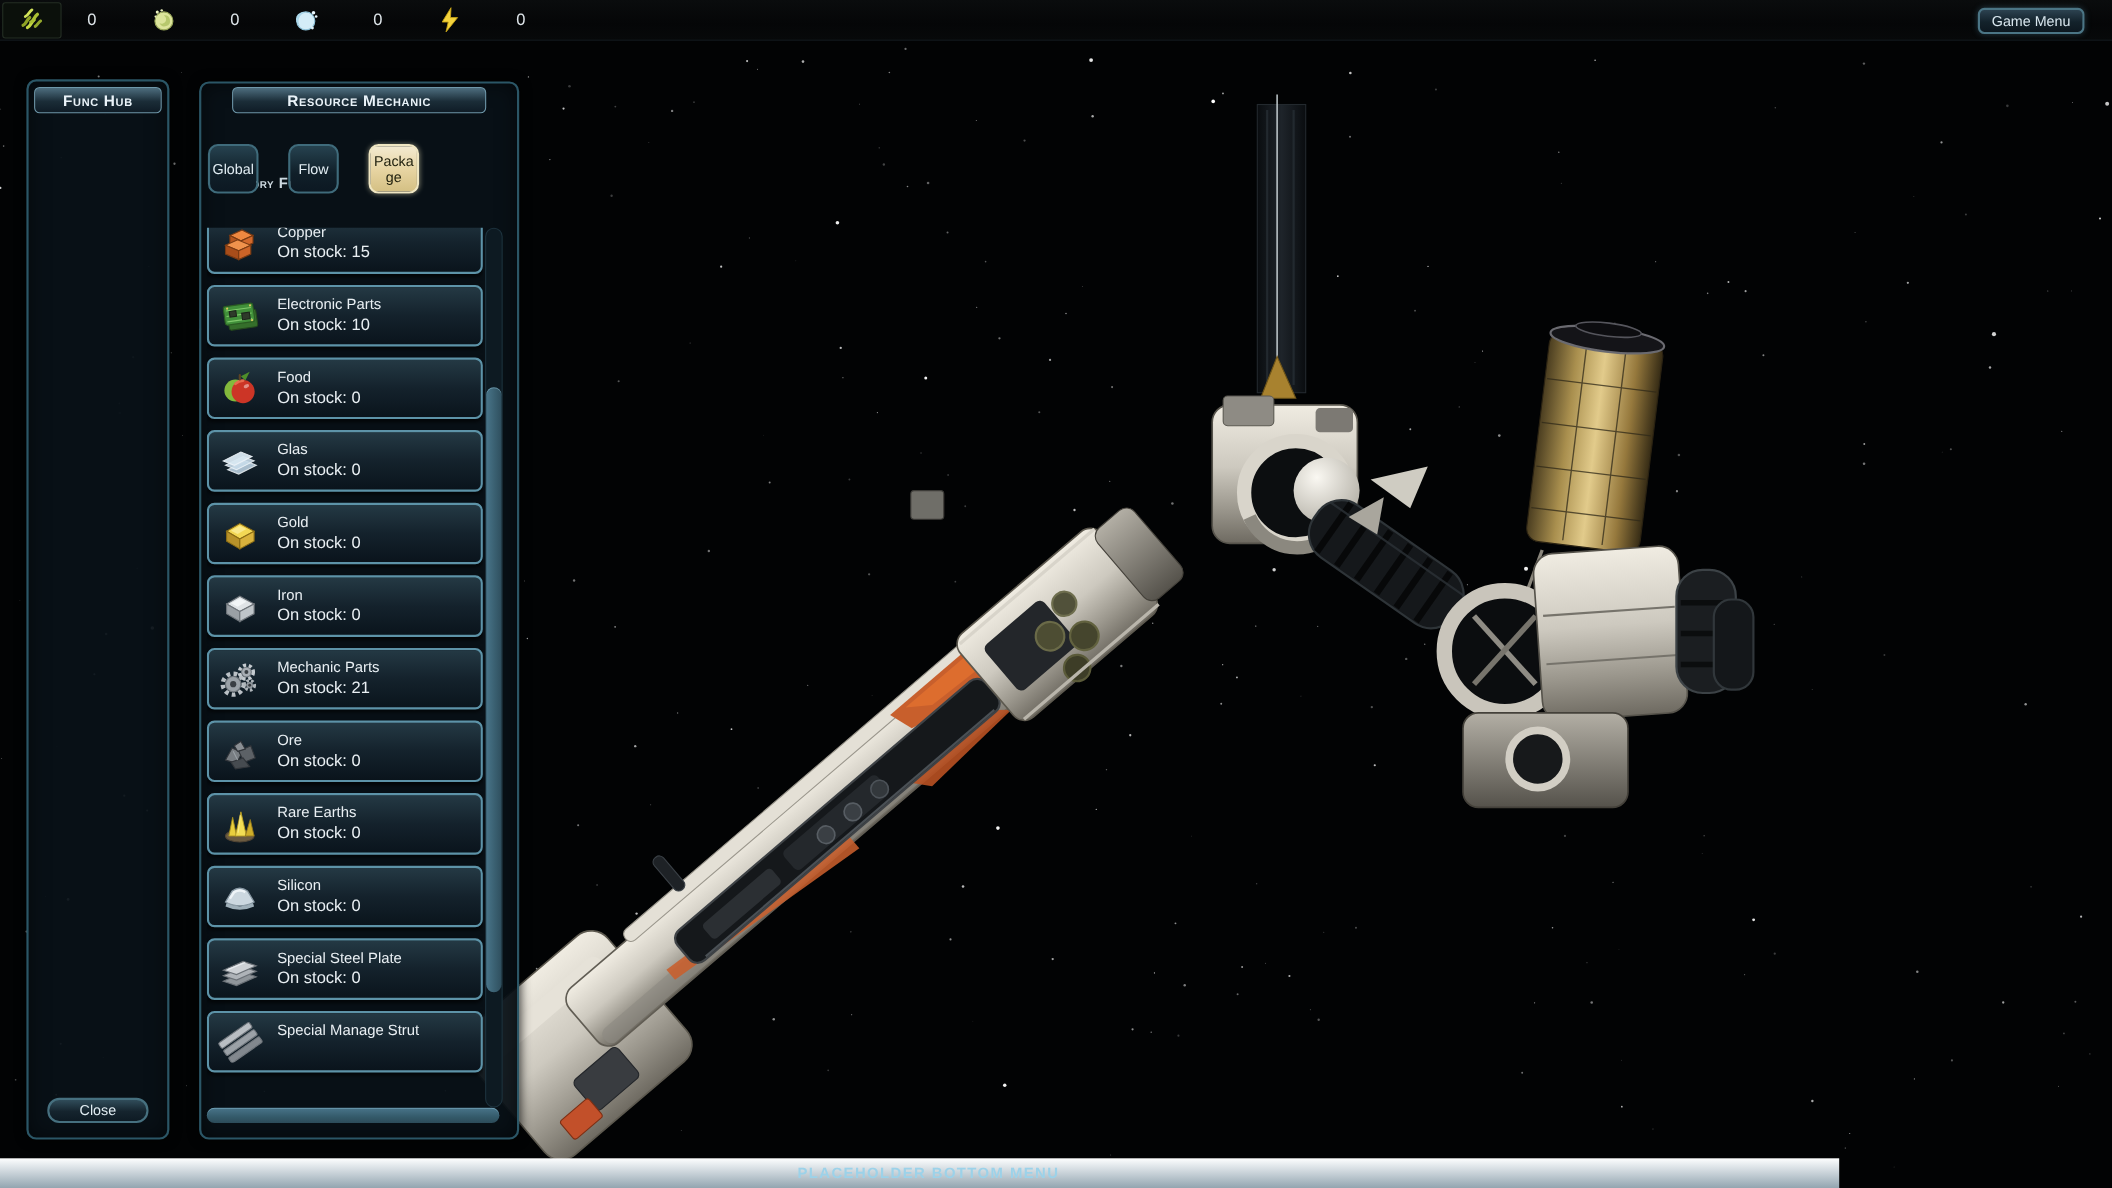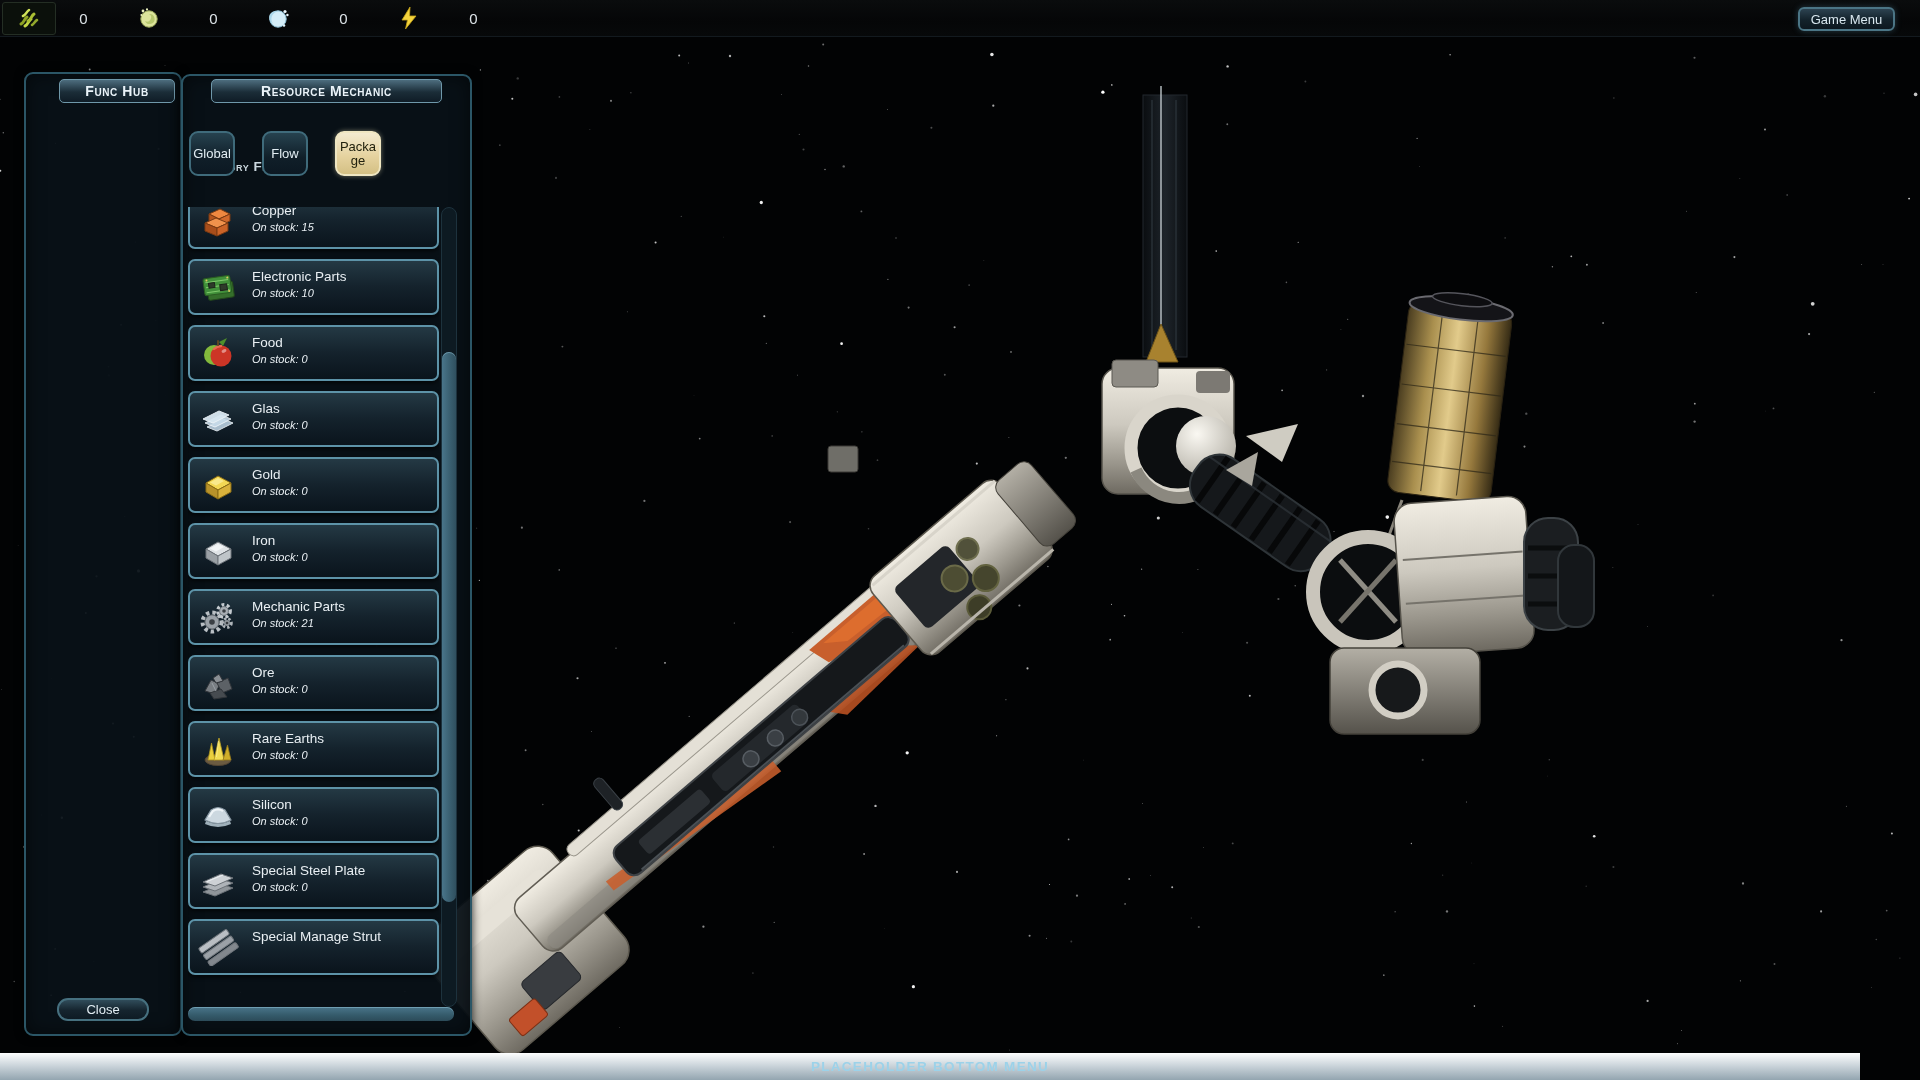--- a/index.html
+++ b/index.html
@@ -34,21 +34,21 @@
 
   .hub-btn,.close-btn{display:block;width:99px;height:23px;margin:8px auto 0;
     background:linear-gradient(#304c5a,#15242e 55%,#0e1b24);
     border:2px solid #46707f;border-radius:11px;color:#e2edf3;font-size:13px;
     font-family:"Liberation Sans",sans-serif;box-sizing:border-box;
     display:flex;align-items:center;justify-content:center;cursor:pointer;}
   .hub-btn.selected{background:linear-gradient(#f6eecb,#e3d09a 60%,#d7c184);
     border:2px solid #f0e7c3;color:#22220f;}
 
   
-  #func-hub{left:24px;top:72px;width:126px;height:960px;padding-left:28px;}
+  #func-hub{left:24px;top:72px;width:126px;height:960px;}
   #func-hub .panel-header{margin:5px 5px 0;}
   #func-hub .btn-stack{margin-top:3px;}
   .close-btn{position:absolute;left:50%;transform:translateX(-50%);bottom:13px;width:92px;margin:0;}
 
   
   #res-panel{left:181px;top:74px;width:287px;height:958px;}
   #res-panel .panel-header{width:229px;margin:3px auto 0;}
   .sec-label{position:absolute;left:9px;font-variant:small-caps;font-size:13.5px;
     letter-spacing:.5px;color:#ccd8df;font-weight:bold;}
   #cat-label{top:83px;}
@@ -63,35 +63,35 @@
     border:2px solid #efe6c2;color:#22220f;box-shadow:0 0 5px rgba(240,230,190,.45);}
 
   .list-viewport{position:absolute;left:5px;top:131px;width:251px;height:800px;overflow:hidden;}
   .res-list{transform:translateY(-14px);}
   .res-card{position:relative;width:251px;height:56px;margin-bottom:10px;box-sizing:border-box;
     border:2px solid #5d93a8;border-radius:7px;
     background:linear-gradient(#243944,#14222c 50%,#0a141c);
     box-shadow:0 2px 4px rgba(0,0,0,.7);cursor:pointer;}
   .res-icon{position:absolute;left:7px;top:7px;width:42px;height:38px;}
   .res-name{position:absolute;left:62px;top:8px;font-size:13.5px;color:#e9eff3;white-space:nowrap;}
-  .res-stock{position:absolute;left:62px;top:26px;font-size:11px;color:#e9eff3;white-space:nowrap;font-style:italic;}
+  .res-stock{position:absolute;left:62px;top:26px;font-size:15px;color:#e9eff3;white-space:nowrap;}
 
   .v-track{position:absolute;left:258px;top:131px;width:16px;height:800px;
     background:#0d1a22;border:1px solid #1d323d;border-radius:8px;box-sizing:border-box;}
   .v-thumb{position:absolute;left:259px;top:276px;width:14px;height:550px;border-radius:7px;
     background:linear-gradient(90deg,#49758a,#3a6071 55%,#2f4f5e);
     box-shadow:inset 0 1px 0 rgba(160,210,230,.45);cursor:grab;}
   .h-thumb{position:absolute;left:5px;top:931px;width:266px;height:14px;border-radius:7px;
     background:linear-gradient(#49758a,#345a6a 60%,#2c4b59);
     box-shadow:inset 0 1px 0 rgba(160,210,230,.45);cursor:grab;}
 
   
-  .bottom-bar{position:absolute;left:0;top:1053px;width:1860px;height:27px;z-index:25;
+  .bottom-bar{position:absolute;left:0;top:1053px;width:1656px;height:27px;z-index:25;
     background:linear-gradient(#fdfefe,#cdd6dc 45%,#93a5b0);
-    display:flex;align-items:center;justify-content:center;}
+    display:flex;align-items:center;justify-content:center;padding-left:16px;}
   .bottom-bar span{font-size:13.5px;font-weight:bold;letter-spacing:1.3px;color:#9cd2e9;}
 </style>
 </head>
 <body>
 
 <svg id="scene" viewBox="0 0 1920 1080" xmlns="http://www.w3.org/2000/svg">
   <defs>
     <linearGradient id="hullG" x1="0" y1="0" x2="0" y2="1">
       <stop offset="0" stop-color="#f0ece2"></stop>
         <stop offset=".45" stop-color="#cdc9bf"></stop>

